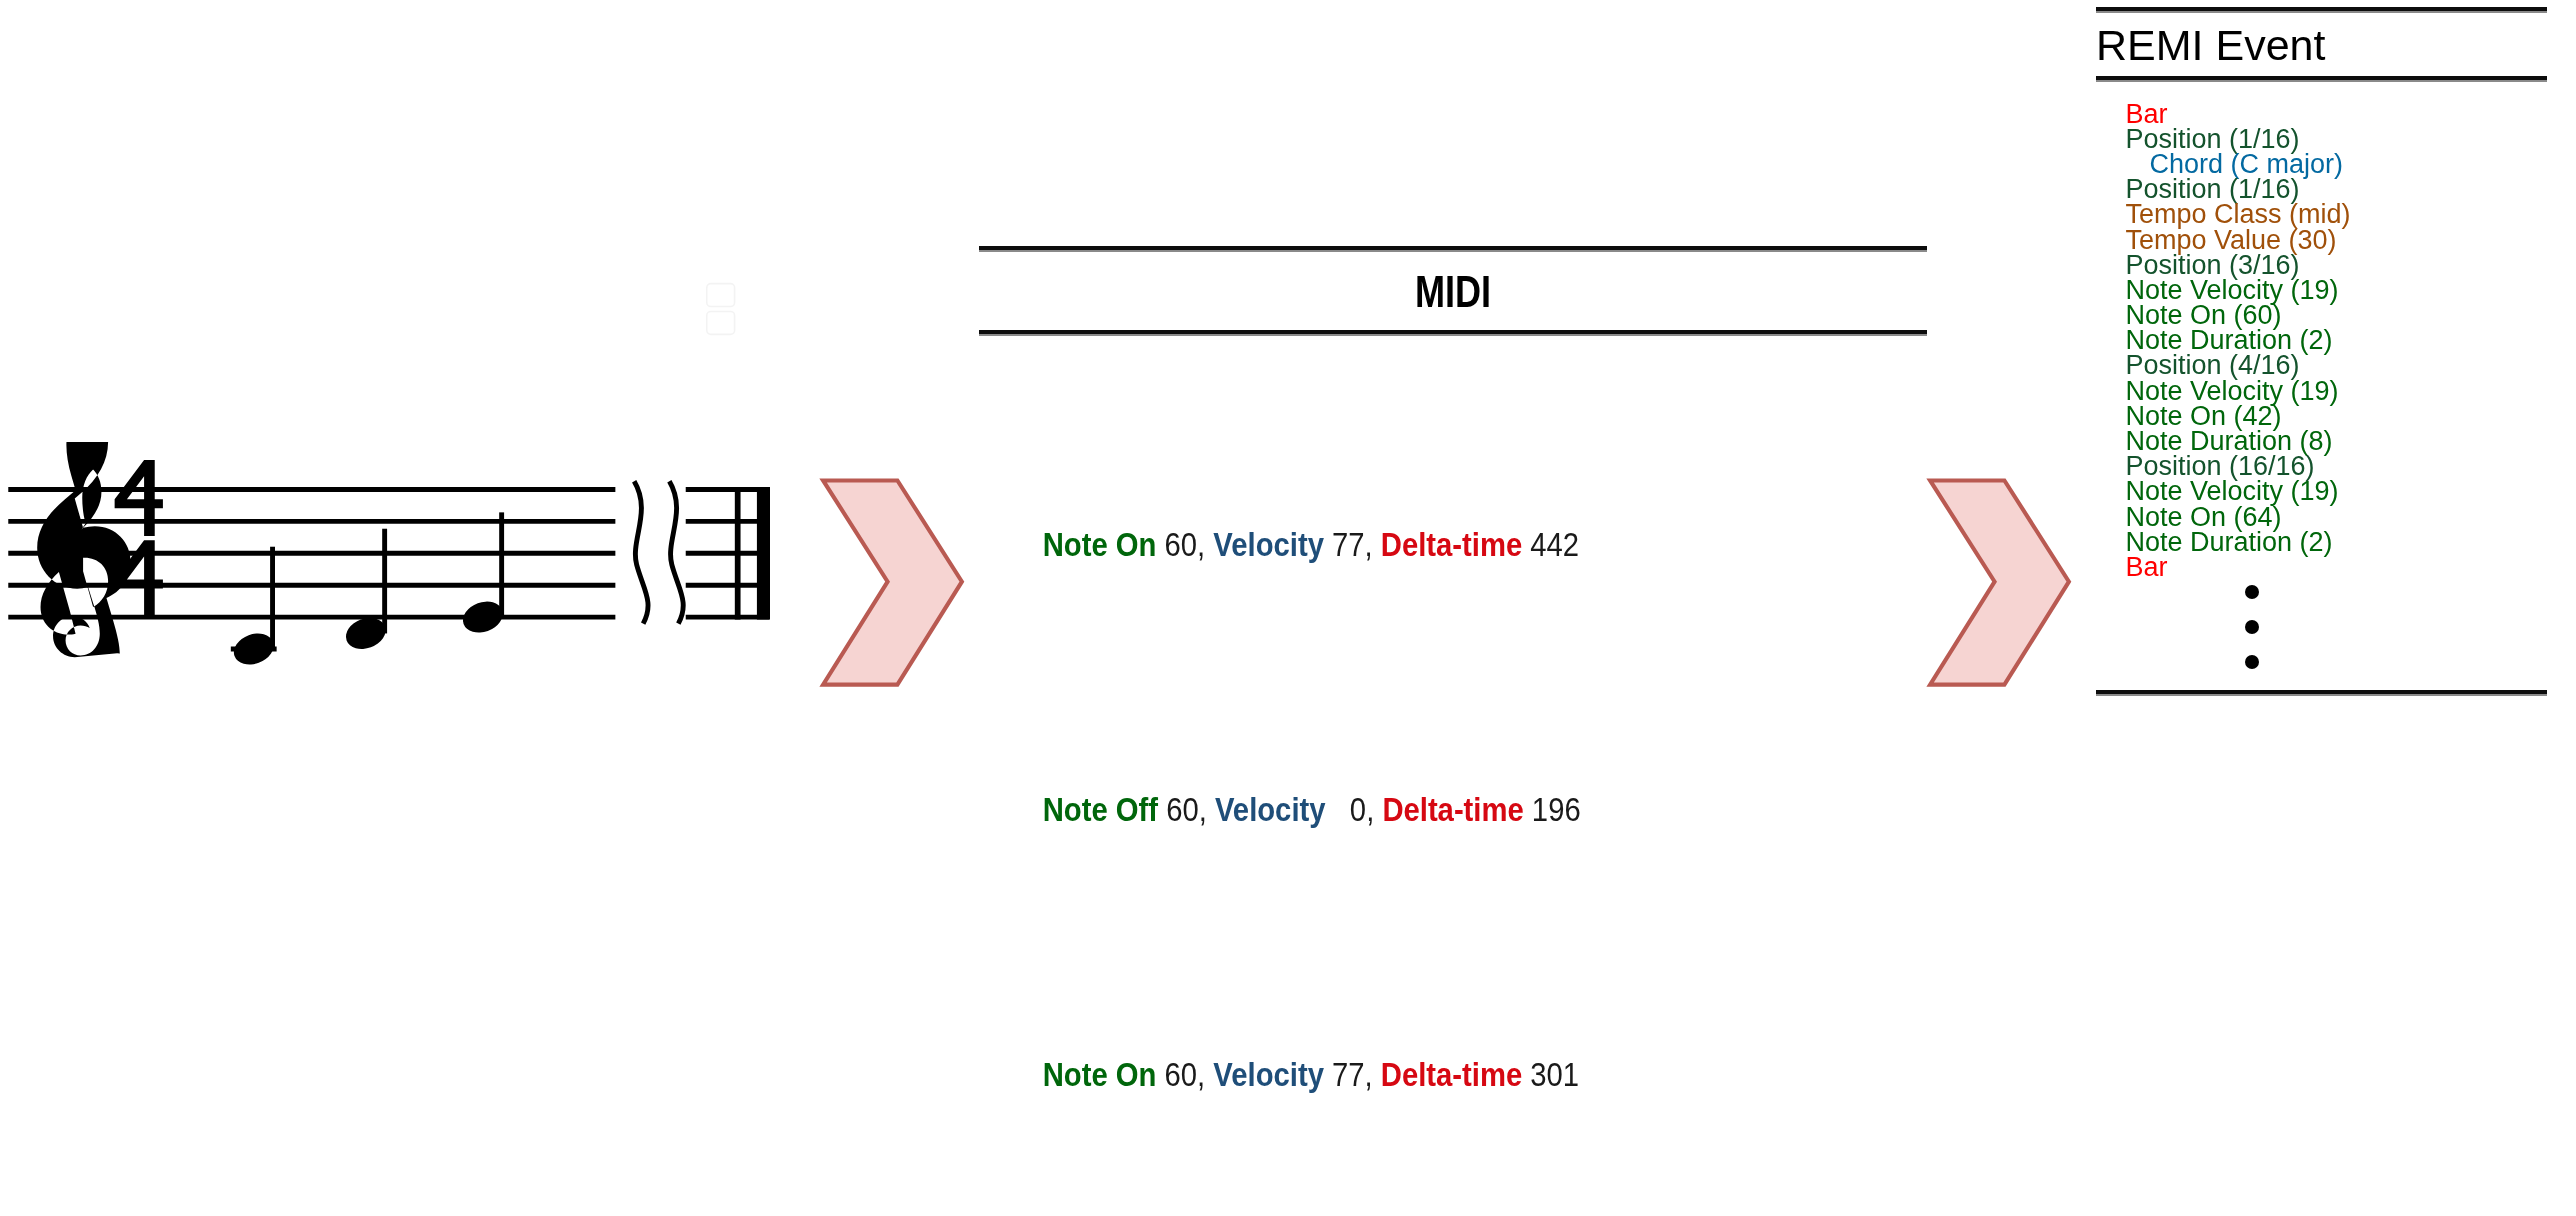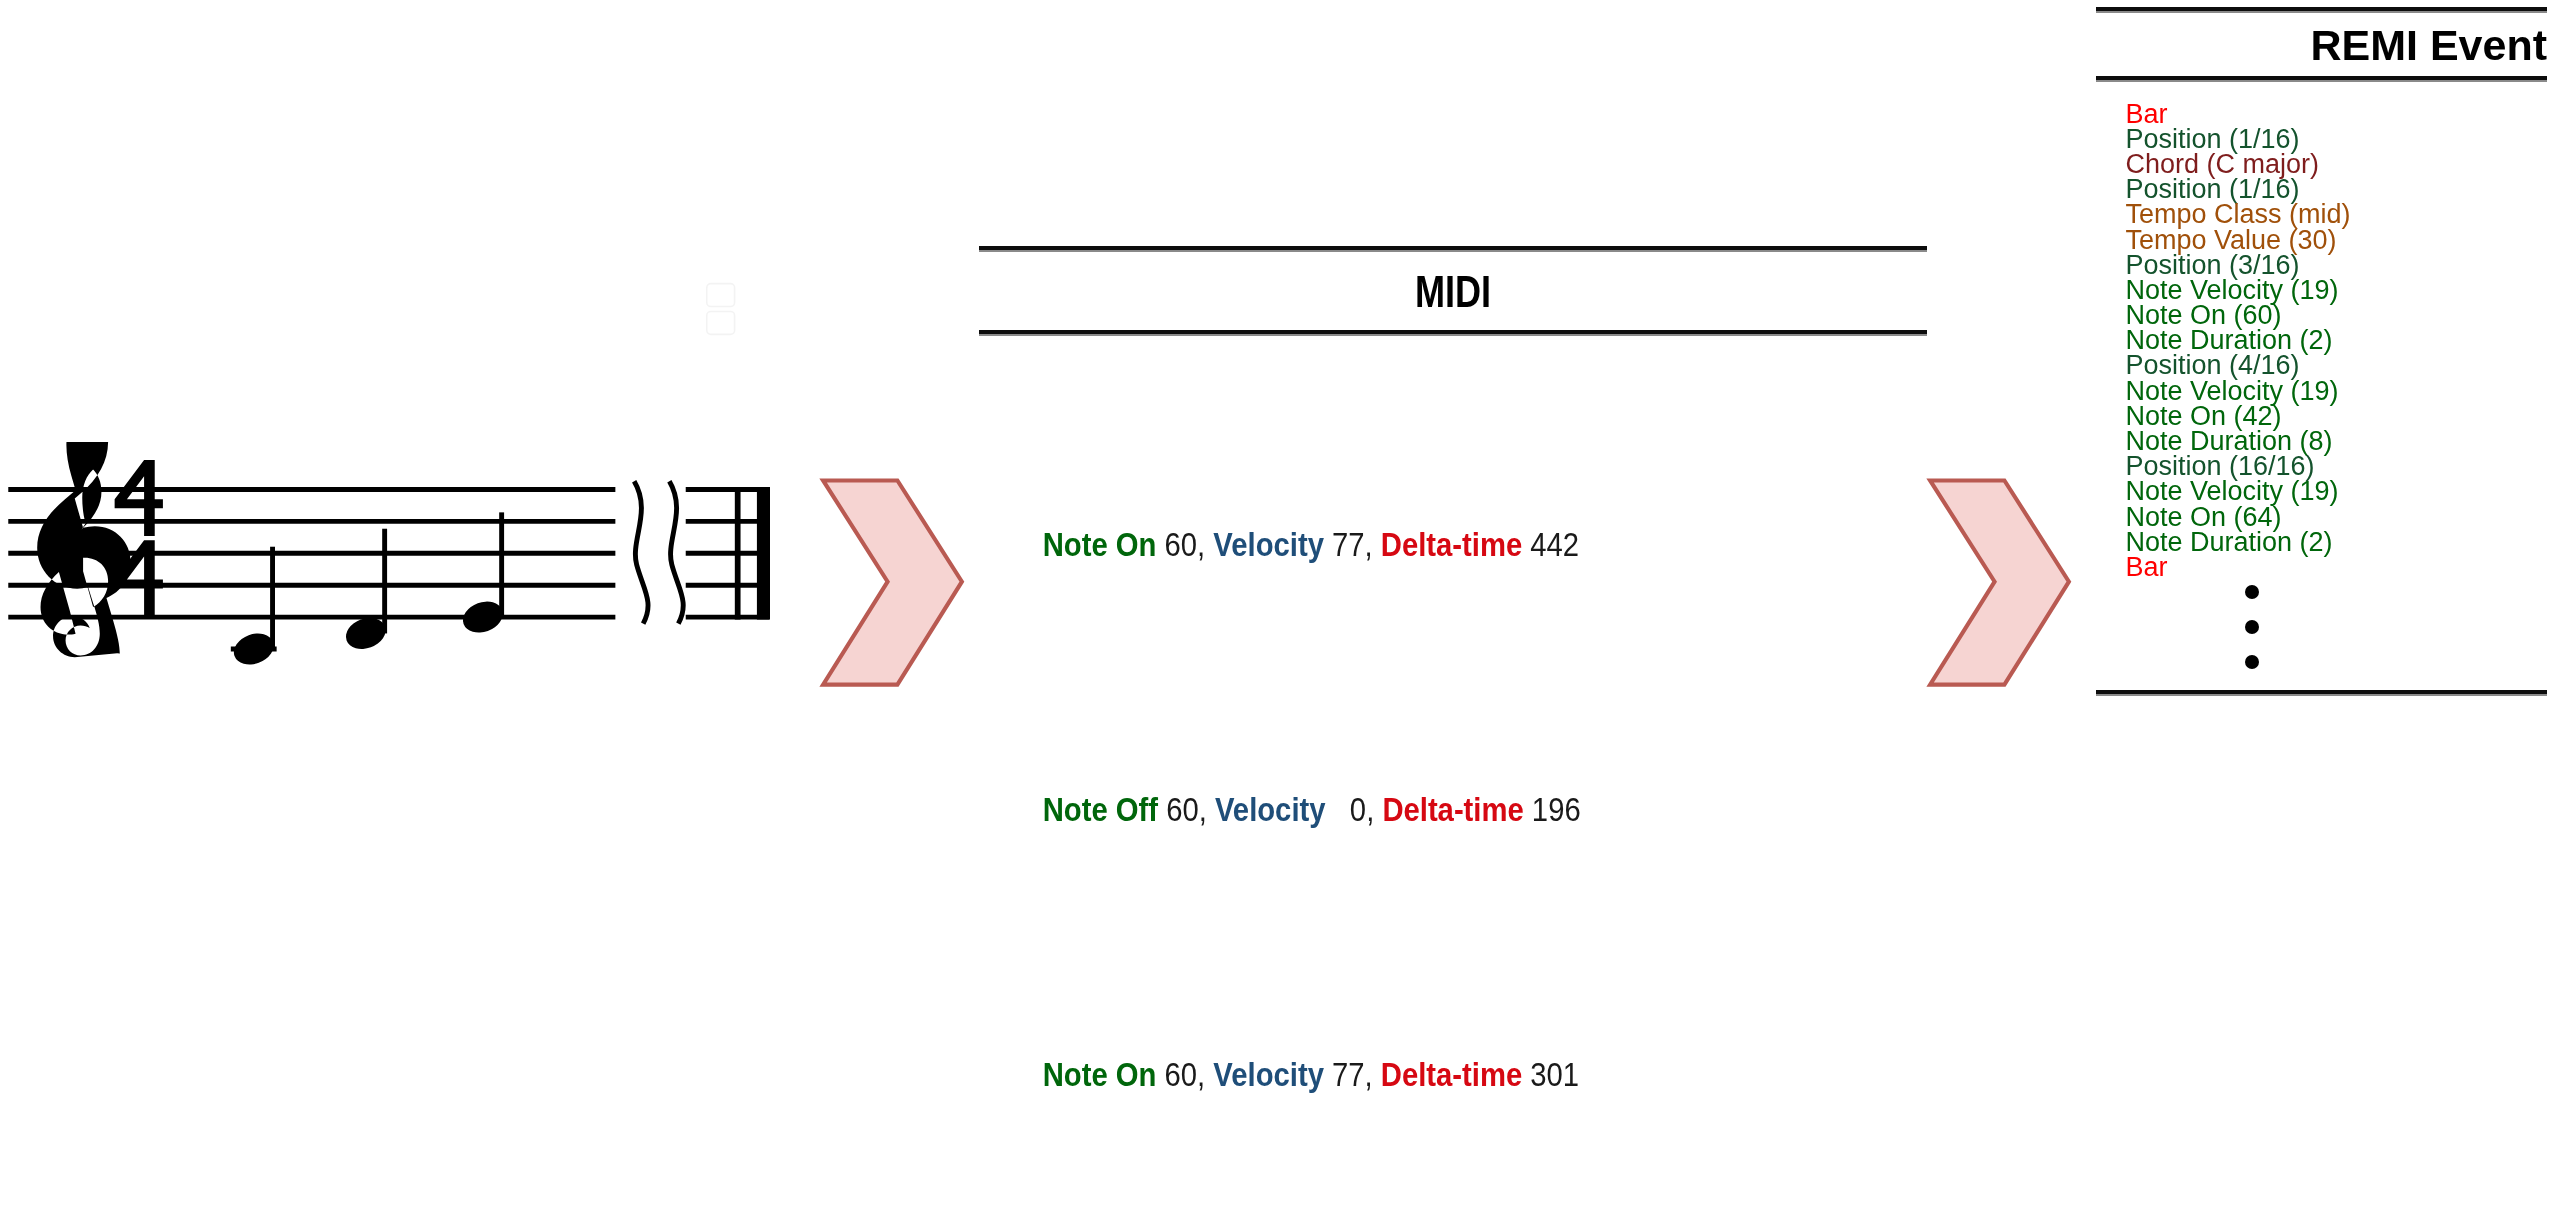--- a/index.html
+++ b/index.html
@@ -73,40 +73,40 @@
   .v-plain  { color: #1a1a1a; font-weight: normal; }
 
   
   #remi-panel {
     position: absolute;
     left: 2096px;
     top: 6.5px;
     width: 451px;
   }
   #remi-title {
-    text-align: right;
-    font-weight: bold;
+    text-align: left;
+    font-weight: normal;
     font-size: 43px;
     color: #000000;
     padding: 8.2px 0 6.5px 0;
   }
   #remi-rows {
     padding: 19.6px 0 0 29.5px;
     font-size: 27px;
     font-weight: normal;
     line-height: 23.6px;
   }
   .remi-row {
     line-height: 23.6px;
     padding: 0.8px 0;
     white-space: pre;
   }
   .c-red    { color: #ff0000; }
   .c-black  { color: #14532d; }
-  .c-blue   { color: #7f1d1d; }
+  .c-blue   { color: #0369a1; margin-left: 24px; }
   .c-brown  { color: #a0500a; }
   .c-green  { color: #00660b; }
 
   #remi-dots {
     padding-left: 119px;
     margin-top: 4.9px;
   }
   #remi-dots .dot {
     display: block;
     width: 14px;

